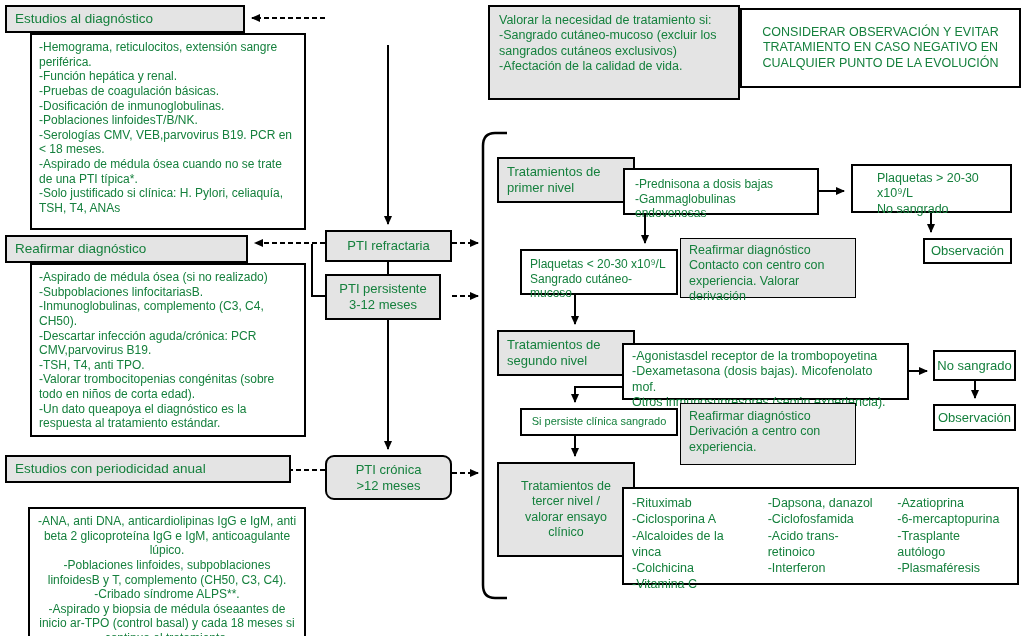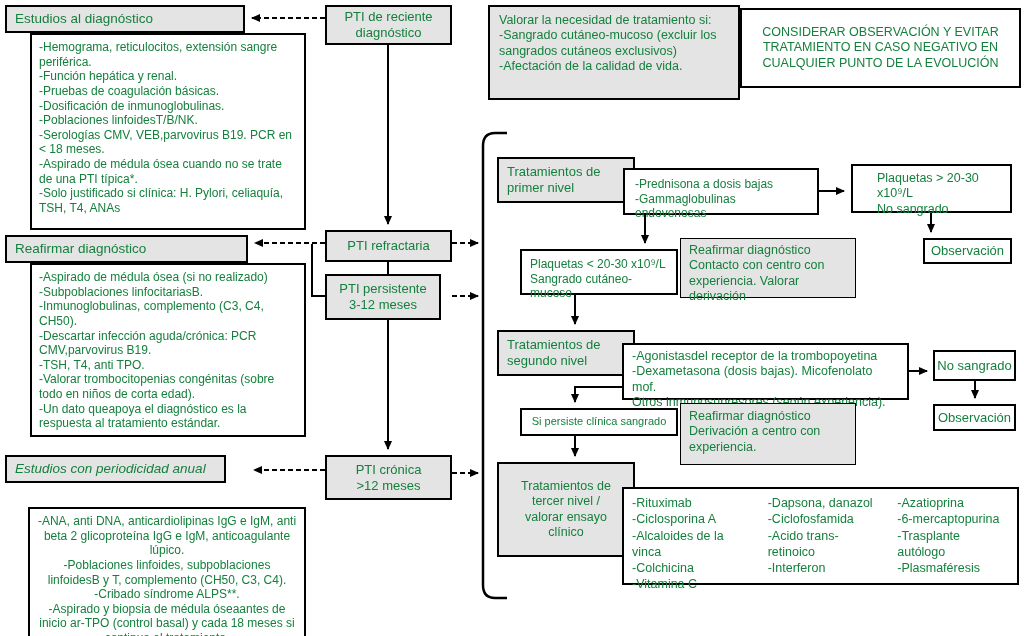--- a/index.html
+++ b/index.html
@@ -75,34 +75,32 @@
     <span>Reafirmar diagnóstico</span>
   </div>
   <div class="box white thick list" style="left:30px;top:263px;width:276px;height:174px;">-Aspirado de médula ósea (si no realizado)
 -Subpoblaciones linfocitariasB.
 -Inmunoglobulinas, complemento (C3, C4, CH50).
 -Descartar infección aguda/crónica: PCR CMV,parvovirus B19.
 -TSH, T4, anti TPO.
 -Valorar trombocitopenias congénitas (sobre todo en niños de corta edad).
 -Un dato queapoya el diagnóstico es la respuesta al tratamiento estándar.</div>
 
-  <div class="box grey hdr" style="left:5px;top:455px;width:221px;height:28px;font-style:italic;">
+  <div class="box grey hdr" style="left:5px;top:455px;width:286px;height:28px;">
     <span>Estudios con periodicidad anual</span>
   </div>
   <div class="box white thick list" style="left:28px;top:507px;width:278px;height:151px;text-align:center;">-ANA, anti DNA, anticardiolipinas IgG e IgM, anti beta 2 glicoproteína IgG e IgM, anticoagulante lúpico.
 -Poblaciones linfoides, subpoblaciones linfoidesB y T, complemento (CH50, C3, C4).
 -Cribado síndrome ALPS**.
 -Aspirado y biopsia de médula óseaantes de inicio ar-TPO (control basal) y cada 18 meses si continua el tratamiento.</div>
 
-  <div class="box grey center lg" style="left:325px;top:5px;width:127px;height:40px;">PTI de reciente
-diagnóstico</div>
   <div class="box grey center lg" style="left:325px;top:230px;width:127px;height:32px;">PTI refractaria</div>
   <div class="box grey center lg" style="left:325px;top:274px;width:116px;height:46px;">PTI persistente
 3-12 meses</div>
-  <div class="box grey center lg" style="left:325px;top:455px;width:127px;height:45px;">PTI crónica
+  <div class="box grey center lg" style="left:325px;top:455px;width:127px;height:45px;border-radius:9px;">PTI crónica
 &gt;12 meses</div>
 
   <div class="box grey md" style="left:488px;top:5px;width:252px;height:95px;padding:6px 9px;">Valorar la necesidad de tratamiento si:
 -Sangrado cutáneo-mucoso (excluir los sangrados cutáneos exclusivos)
 -Afectación de la calidad de vida.</div>
   <div class="box white center md" style="left:740px;top:8px;width:281px;height:80px;padding:4px 14px;">CONSIDERAR OBSERVACIÓN Y EVITAR TRATAMIENTO EN CASO NEGATIVO EN CUALQUIER PUNTO DE LA EVOLUCIÓN</div>
 
   <div class="box grey leftpad lg" style="left:497px;top:157px;width:138px;height:46px;">Tratamientos de
 primer nivel</div>
   <div class="box white sm" style="left:623px;top:168px;width:196px;height:47px;padding:7px 10px;">-Prednisona a dosis bajas

